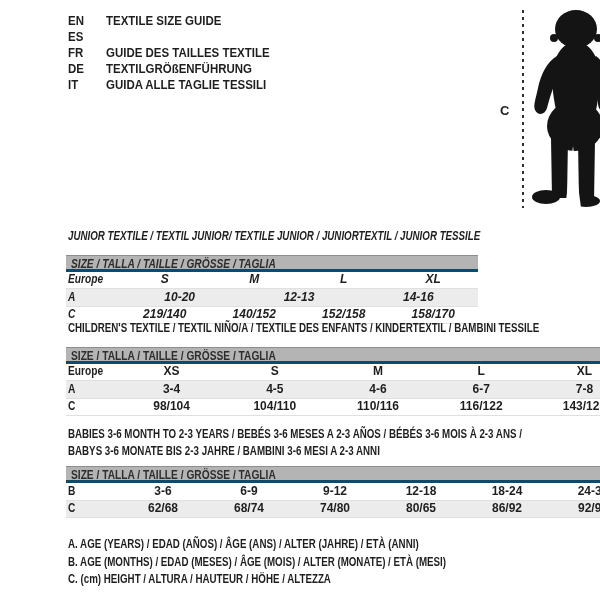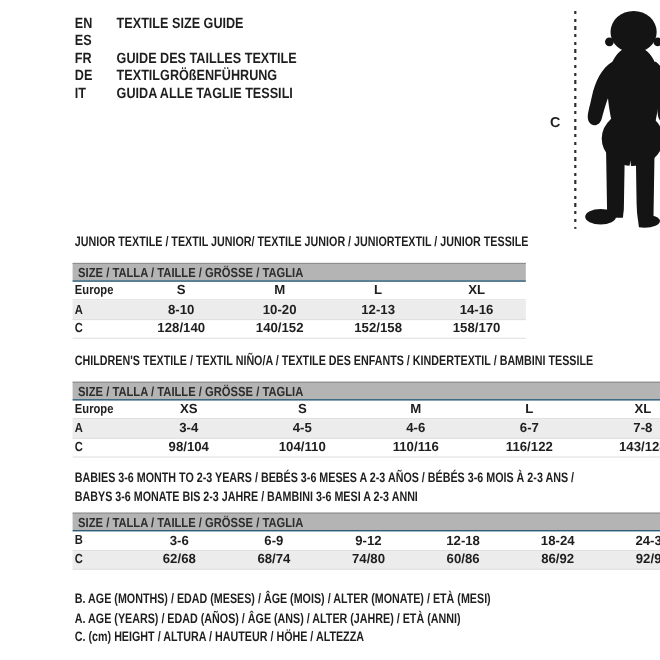--- a/index.html
+++ b/index.html
@@ -16,24 +16,24 @@
   .lang-code{width:38px;}
 
   
   .height-line{position:absolute;left:474px;top:10px;width:2px;height:198px;
     background:repeating-linear-gradient(to bottom,#2e2e2e 0 3px,transparent 3px 7px);}
   .height-label{position:absolute;left:452px;top:103px;font-size:13px;font-weight:700;}
   .silhouette{position:absolute;left:483px;top:8px;}
 
   
   .section{position:absolute;left:18px;}
-  #sec0{top:212px;} #sec1{top:320px;} #sec2{top:426px;}
+  #sec0{top:228px;font-style:italic;} #sec1{top:320px;} #sec2{top:426px;}
   .heading{margin-left:2px;font-size:12.5px;line-height:16.5px;font-weight:700;}
   .sizebar{margin-top:10px;height:17px;line-height:17px;background:#b4b4b4;
-    border-top:1px solid #8e8e8e;border-bottom:1px solid #0c4a6e;
+    border-top:1px solid #8e8e8e;border-bottom:3px solid #0c4a6e;
     padding-left:5px;font-size:12px;font-weight:700;color:#2d2d2d;box-sizing:border-box;}
   #sec2 .sizebar{margin-top:7px;}
   .narrow{width:412px;} .wide{width:570px;}
   .trow{display:flex;height:17.5px;line-height:17.5px;font-size:12px;font-weight:700;
     border-bottom:1px solid #e0e0e0;box-sizing:border-box;align-items:center;}
   .trow.striped{background:#ececec;}
   .tlabel{width:52px;padding-left:2px;}
   .tcell{flex:1;text-align:center;}
 
   
@@ -95,28 +95,27 @@
         <div class="sizebar"><span class="cond85">SIZE / TALLA / TAILLE / GRÖSSE / TAGLIA</span></div>
         <div class="trow">
           <div class="tlabel"><span class="cond85">Europe</span></div>
           <div class="tcell">S</div>
           <div class="tcell">M</div>
           <div class="tcell">L</div>
           <div class="tcell">XL</div>
         </div>
         <div class="trow striped">
           <div class="tlabel"><span class="cond85">A</span></div>
-          <div class="tcell">8-10</div>
           <div class="tcell">10-20</div>
           <div class="tcell">12-13</div>
           <div class="tcell">14-16</div>
         </div>
         <div class="trow">
           <div class="tlabel"><span class="cond85">C</span></div>
-          <div class="tcell">128/140</div>
+          <div class="tcell">219/140</div>
           <div class="tcell">140/152</div>
           <div class="tcell">152/158</div>
           <div class="tcell">158/170</div>
         </div>
       </div>
       <div class="section wide" id="sec1">
         <div class="heading">
           <div><span class="cond">CHILDREN'S TEXTILE / TEXTIL NIÑO/A / TEXTILE DES ENFANTS / KINDERTEXTIL / BAMBINI TESSILE</span></div>
         </div>
         <div class="sizebar"><span class="cond85">SIZE / TALLA / TAILLE / GRÖSSE / TAGLIA</span></div>
@@ -158,26 +157,26 @@
           <div class="tcell">9-12</div>
           <div class="tcell">12-18</div>
           <div class="tcell">18-24</div>
           <div class="tcell">24-36</div>
         </div>
         <div class="trow striped">
           <div class="tlabel"><span class="cond85">C</span></div>
           <div class="tcell">62/68</div>
           <div class="tcell">68/74</div>
           <div class="tcell">74/80</div>
-          <div class="tcell">60/86</div>
+          <div class="tcell">80/65</div>
           <div class="tcell">86/92</div>
           <div class="tcell">92/98</div>
         </div>
       </div>
     </div>
 
   <div class="footnotes" id="footnotes">
+      <div class="footnote"><span class="cond">A. AGE (YEARS) / EDAD (AÑOS) / ÂGE (ANS) / ALTER (JAHRE) / ETÀ (ANNI)</span></div>
       <div class="footnote"><span class="cond">B. AGE (MONTHS) / EDAD (MESES) / ÂGE (MOIS) / ALTER (MONATE) / ETÀ (MESI)</span></div>
-      <div class="footnote"><span class="cond">A. AGE (YEARS) / EDAD (AÑOS) / ÂGE (ANS) / ALTER (JAHRE) / ETÀ (ANNI)</span></div>
       <div class="footnote"><span class="cond">C. (cm) HEIGHT / ALTURA / HAUTEUR / HÖHE / ALTEZZA</span></div>
     </div>
 
 </div>
 
 </body></html>

